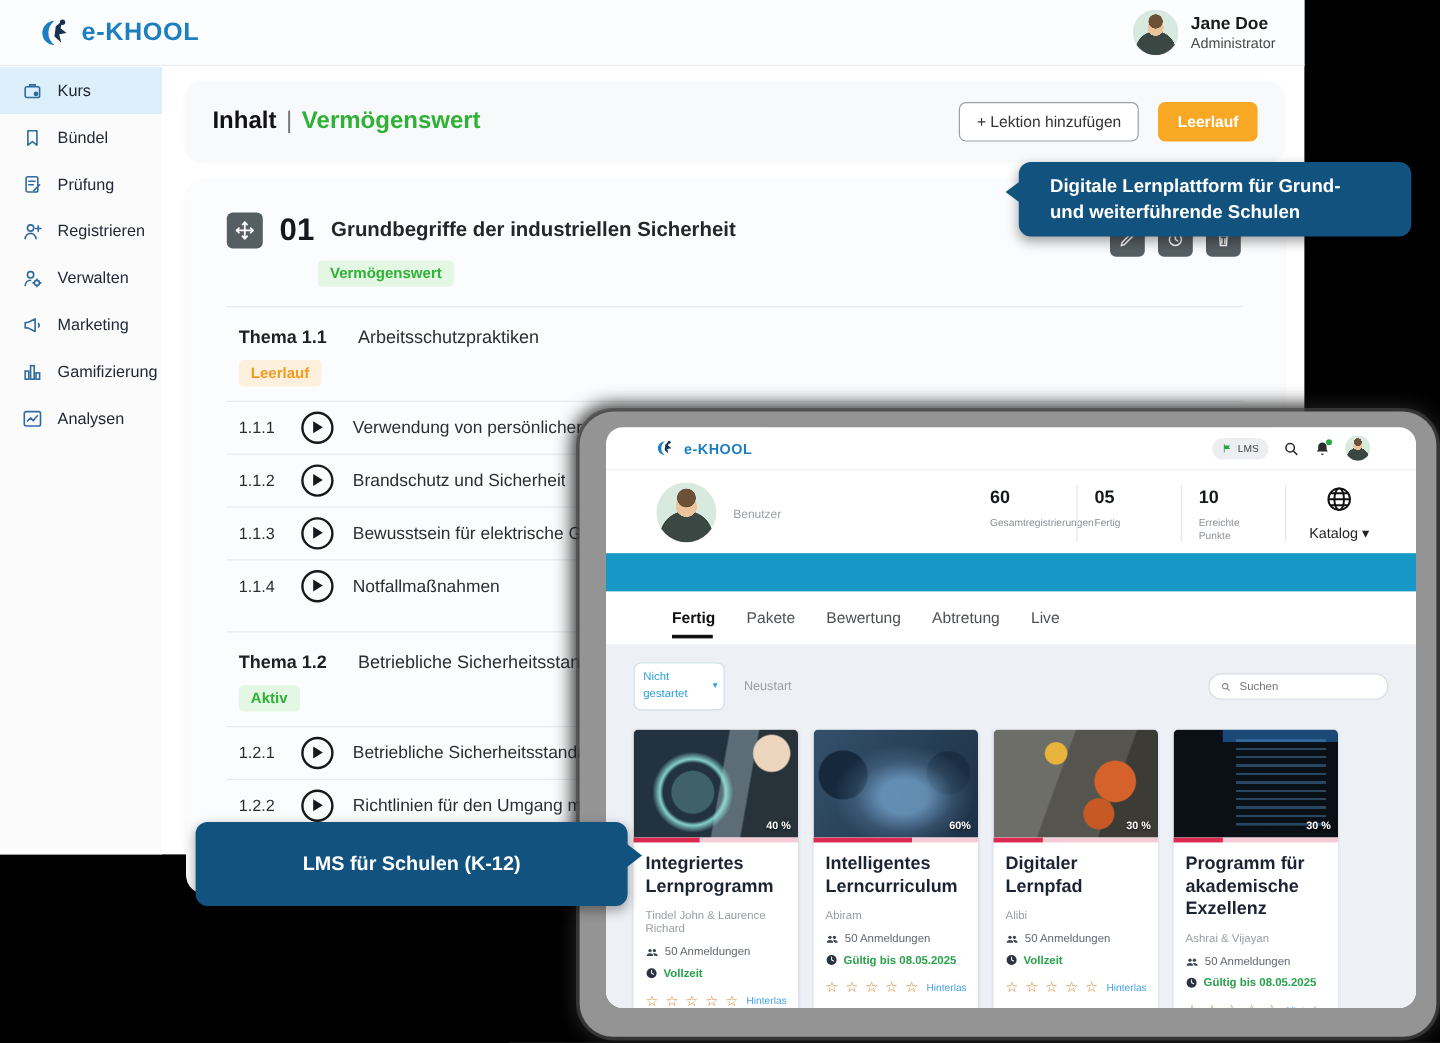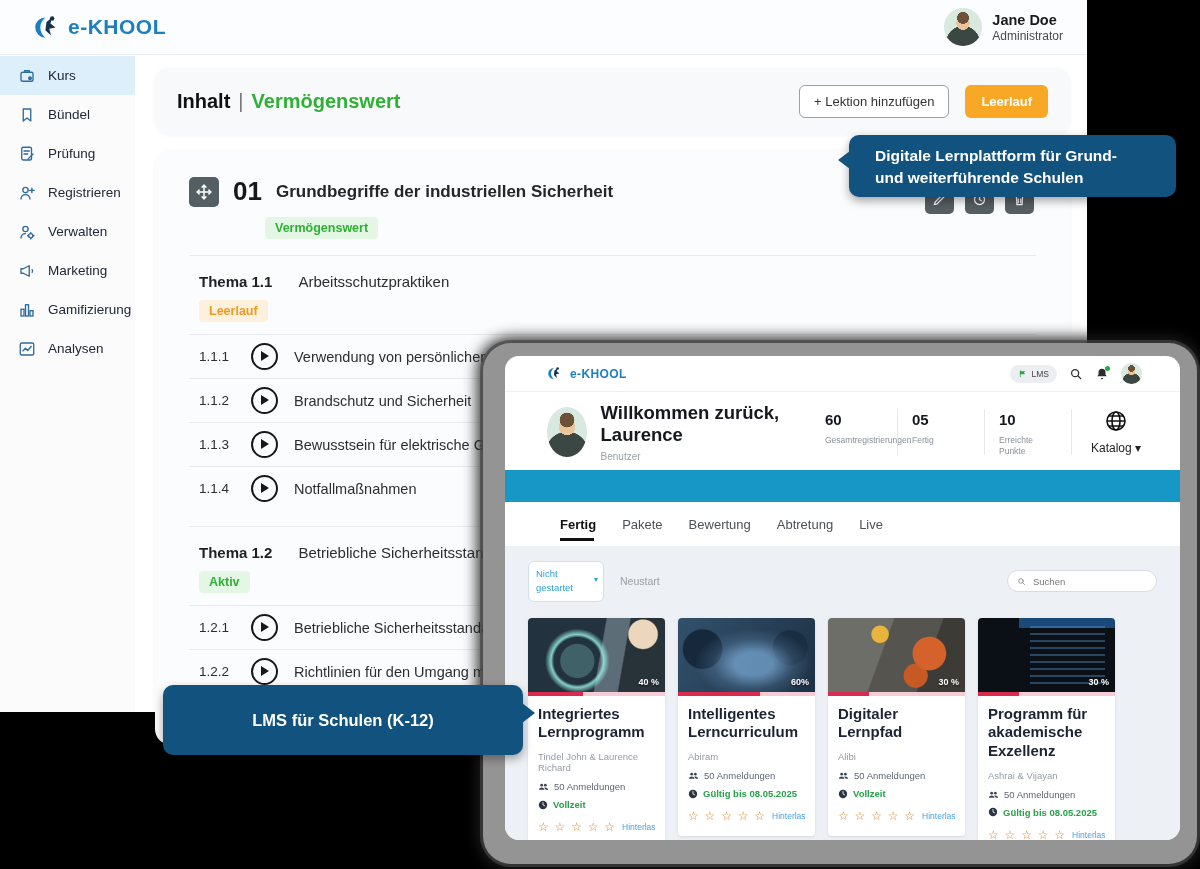--- a/index.html
+++ b/index.html
@@ -106,21 +106,21 @@
   .filter-row{display:flex;align-items:center;}
   .filter-box{width:76px;background:#fff;border:1px solid #cfe0ef;border-radius:6px;box-sizing:border-box;padding:5px 14px 5px 7px;font-size:9.5px;color:#2d9fd8;line-height:1.5;position:relative;cursor:pointer;}
   .filter-box .chev{position:absolute;right:5px;top:12px;font-size:8px;color:#2d9fd8;}
   .reset-label{margin-left:16px;font-size:10.5px;color:#9aa0a8;cursor:pointer;}
   .search-pill{margin-left:auto;width:150px;height:22px;background:#fff;border:1px solid #d9dce3;border-radius:11px;display:flex;align-items:center;gap:5px;box-sizing:border-box;padding:0 9px;}
   .search-pill svg{width:9px;height:9px;color:#888;flex:0 0 auto;}
   .search-pill input{border:none;outline:none;background:transparent;font-size:9.5px;color:#555;width:100%;font-family:inherit;}
 
   .cards{display:flex;gap:13px;margin-top:16px;align-items:flex-start;}
   .card{width:137px;background:#fff;border-radius:4px;box-shadow:0 1px 3px rgba(0,0,0,.10);cursor:pointer;}
-  .card-img{height:74px;position:relative;border-radius:4px 4px 0 0;overflow:hidden;}
+  .card-img{height:90px;position:relative;border-radius:4px 4px 0 0;overflow:hidden;}
   .img-0{background:
     radial-gradient(circle at 36% 58%, rgba(150,235,225,0) 24%, rgba(150,235,225,.85) 27%, rgba(150,235,225,0) 33%),
     radial-gradient(circle at 36% 58%, rgba(150,235,225,.25) 0 17%, transparent 18%),
     radial-gradient(circle at 84% 22%, #ecd6bd 0 11%, transparent 12%),
     linear-gradient(100deg,#22333f 0 52%,#5d6d77 53% 68%,#273239 69% 100%);}
   .img-1{background:
     radial-gradient(ellipse at 55% 62%, rgba(150,205,255,.55) 0 18%, rgba(150,205,255,.15) 38%, transparent 55%),
     radial-gradient(circle at 18% 42%, #16293c 0 16%, transparent 17%),
     radial-gradient(circle at 82% 40%, #1a2e42 0 14%, transparent 15%),
     linear-gradient(120deg,#33506b,#1d3145);}
@@ -372,21 +372,20 @@
             </svg>
           <span class="bell-dot"></span>
         </span>
         <span class="avatar sm"></span>
       </div>
     </div>
 
     <div class="welcome">
       <div class="avatar md"></div>
       <div class="welcome-txt">
-        <div class="welcome-title">Willkommen zurück, Laurence</div>
         <div class="welcome-sub">Benutzer</div>
       </div>
       <div class="stats">
         <div class="stat">
           <div class="stat-val">60</div>
           <div class="stat-label">Gesamtregistrierungen</div>
         </div>
         <div class="stat-sep"></div>
         <div class="stat">
           <div class="stat-val">05</div>

